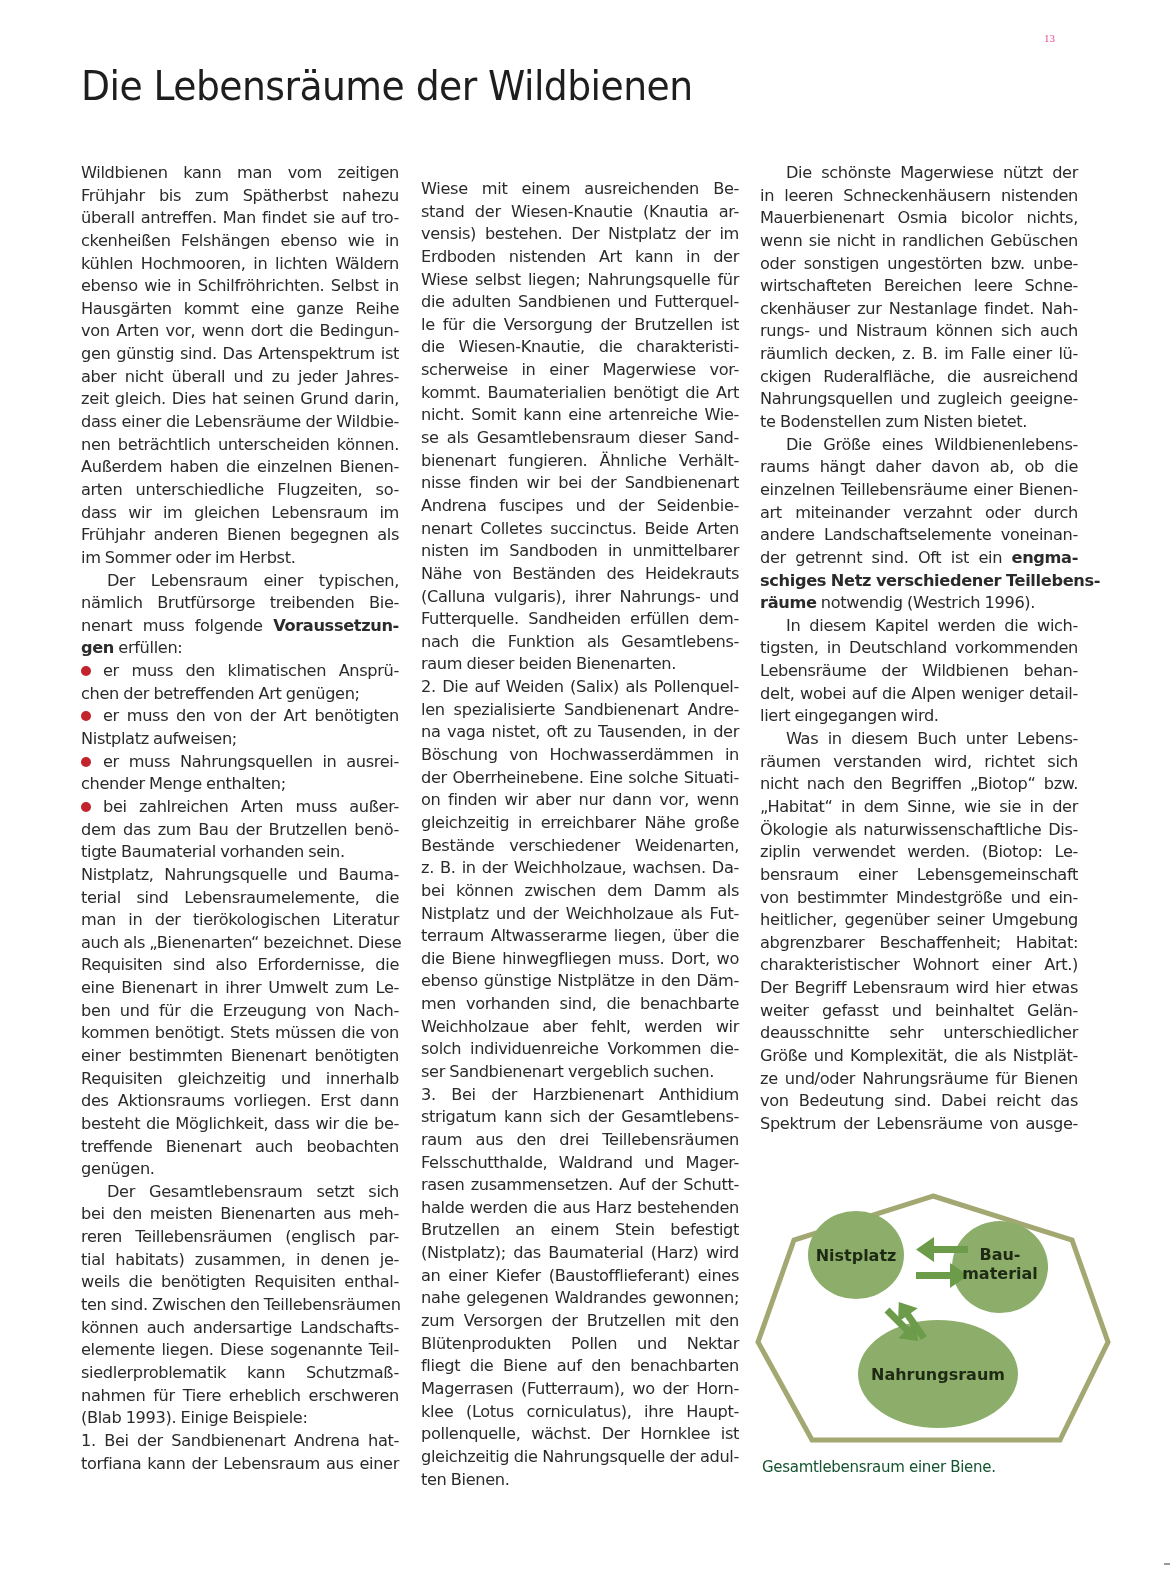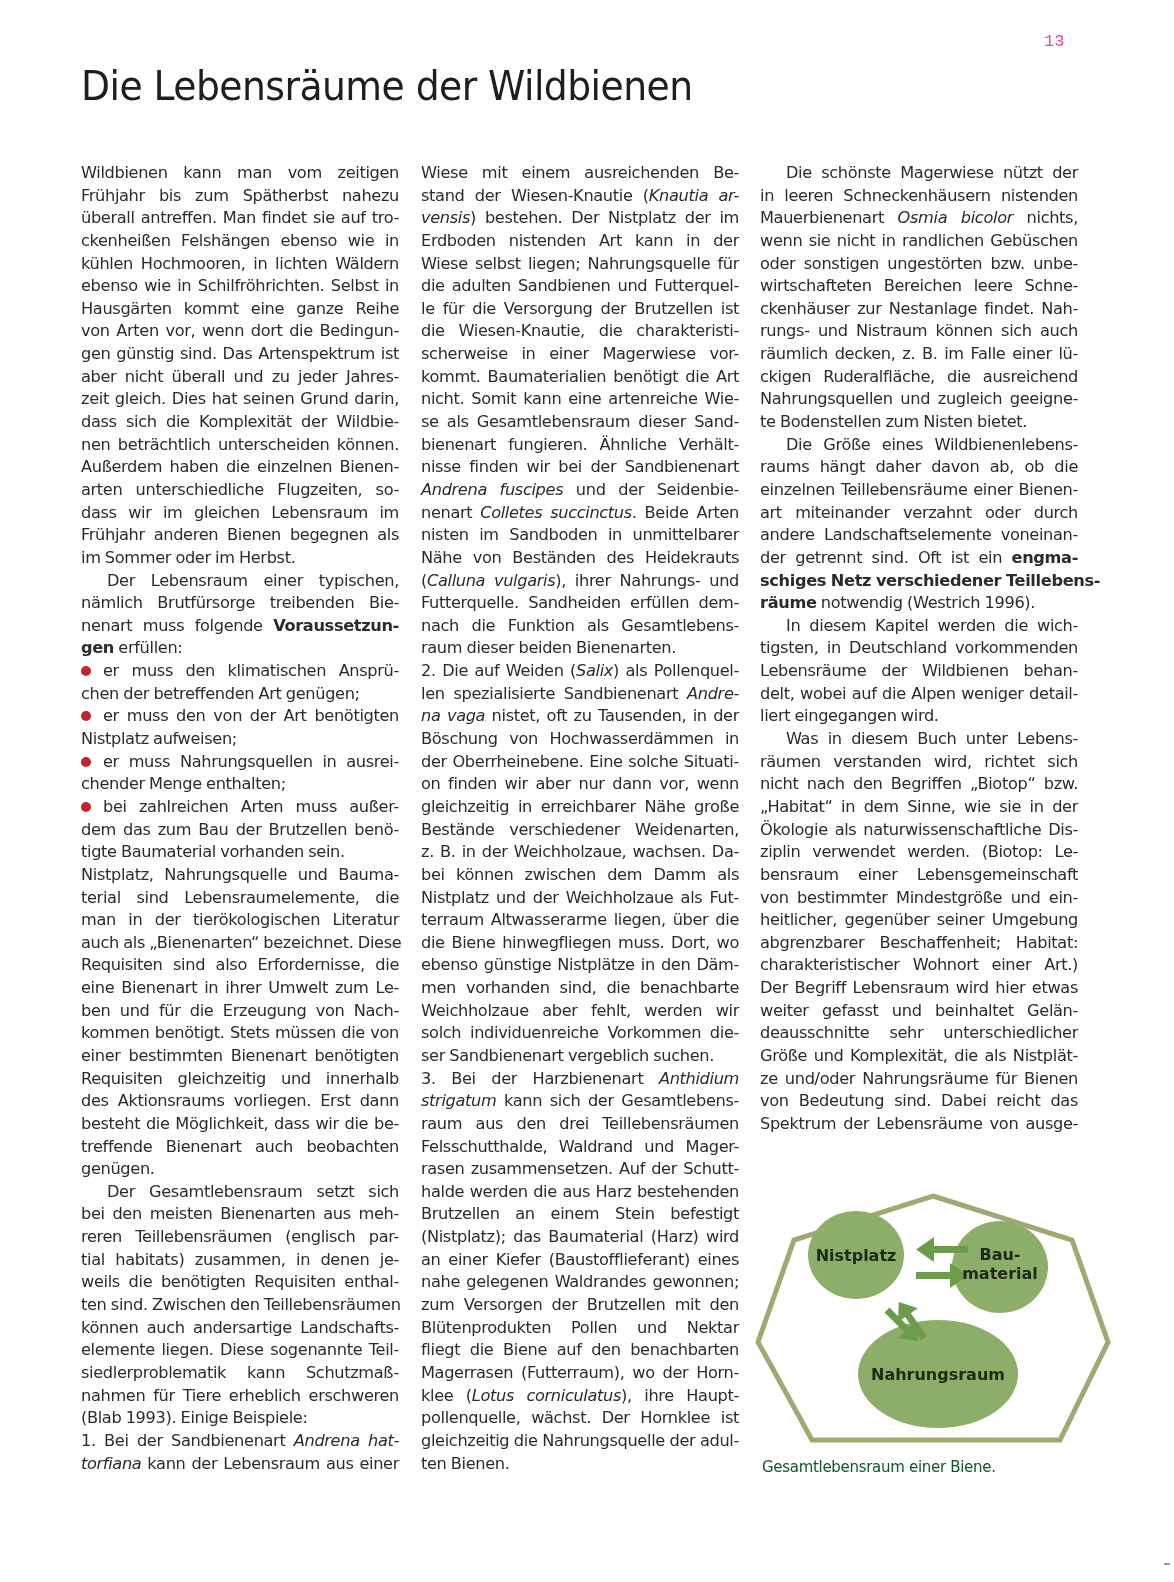--- a/index.html
+++ b/index.html
@@ -1,32 +1,32 @@
 <!DOCTYPE html>
 <html><head>
 <meta charset="utf-8">
 <style>
   html, body { margin: 0; padding: 0; background: #ffffff; }
   body { width: 1174px; height: 1582px; position: relative; overflow: hidden;
          font-family: "DejaVu Sans", "Liberation Sans", sans-serif; color: #2b2b2b; }
-  .page-number { position: absolute; left: 1044px; top: 32px; font-size: 17px; color: #ec4899;
-                 font-family: Liberation Mono, monospace; }
+  .page-number { position: absolute; left: 1044px; top: 32px; font-size: 11px; color: #ec4899;
+                 font-family: Liberation Serif, serif; }
   .title { position: absolute; left: 81px; top: 62px; margin: 0; font-size: 41px; font-weight: normal;
            color: #1e1e1e; letter-spacing: -0.6px; font-family: "DejaVu Sans", sans-serif; transform: scaleX(0.92); transform-origin: left; }
   .column { position: absolute; top: 162px; width: 318px; }
   .col-1 { left: 81px; }
-  .col-2 { left: 421px; }
+  .col-2 { left: 421px; margin-top: 16px; }
   .col-3 { left: 760px; }
   .line { height: 22.65px; line-height: 22.65px; font-size: 16.2px; white-space: nowrap;
           text-align: justify; text-align-last: justify; letter-spacing: -0.35px; word-spacing: -0.5px;
           overflow: visible; }
   .line.last { text-align-last: left; }
   .line.indent { padding-left: 26px; }
   .line .b { font-weight: bold; }
-  .line .i { font-style: italic; }
+  .line .i { }
   .bullet { display: inline-block; width: 10px; height: 10px; border-radius: 50%;
             background: #c2232c; margin-right: 12px; vertical-align: 0px; }
   .diagram { position: absolute; left: 752px; top: 1192px; width: 362px; height: 260px; }
   .caption { position: absolute; left: 762px; top: 1458px; font-size: 15px; color: #14532d;
              font-family: "DejaVu Sans", sans-serif; letter-spacing: -0.3px; }
   .diagram text { font-family: "DejaVu Sans", sans-serif; font-weight: bold; fill: #1f2a14; }
   .corner-mark { position: absolute; left: 1164px; top: 1563px; width: 6px; height: 2px; background: #999; }
 </style>
 </head>
 <body>
@@ -39,21 +39,21 @@
     <div class="line"><span>Frühjahr bis zum Spätherbst nahezu</span></div>
     <div class="line"><span>überall antreffen. Man findet sie auf tro-</span></div>
     <div class="line"><span>ckenheißen Felshängen ebenso wie in</span></div>
     <div class="line"><span>kühlen Hochmooren, in lichten Wäldern</span></div>
     <div class="line"><span>ebenso wie in Schilfröhrichten. Selbst in</span></div>
     <div class="line"><span>Hausgärten kommt eine ganze Reihe</span></div>
     <div class="line"><span>von Arten vor, wenn dort die Bedingun-</span></div>
     <div class="line"><span>gen günstig sind. Das Artenspektrum ist</span></div>
     <div class="line"><span>aber nicht überall und zu jeder Jahres-</span></div>
     <div class="line"><span>zeit gleich. Dies hat seinen Grund darin,</span></div>
-    <div class="line"><span>dass sich die Komplexität der Wildbie-</span></div>
+    <div class="line"><span>dass einer die Lebensräume der Wildbie-</span></div>
     <div class="line"><span>nen beträchtlich unterscheiden können.</span></div>
     <div class="line"><span>Außerdem haben die einzelnen Bienen-</span></div>
     <div class="line"><span>arten unterschiedliche Flugzeiten, so-</span></div>
     <div class="line"><span>dass wir im gleichen Lebensraum im</span></div>
     <div class="line"><span>Frühjahr anderen Bienen begegnen als</span></div>
     <div class="line last"><span>im Sommer oder im Herbst.</span></div>
     <div class="line indent"><span>Der Lebensraum einer typischen,</span></div>
     <div class="line"><span>nämlich Brutfürsorge treibenden Bie-</span></div>
     <div class="line"><span>nenart muss folgende </span><span class="b">Voraussetzun-</span></div>
     <div class="line last"><span class="b">gen</span><span> erfüllen:</span></div>

